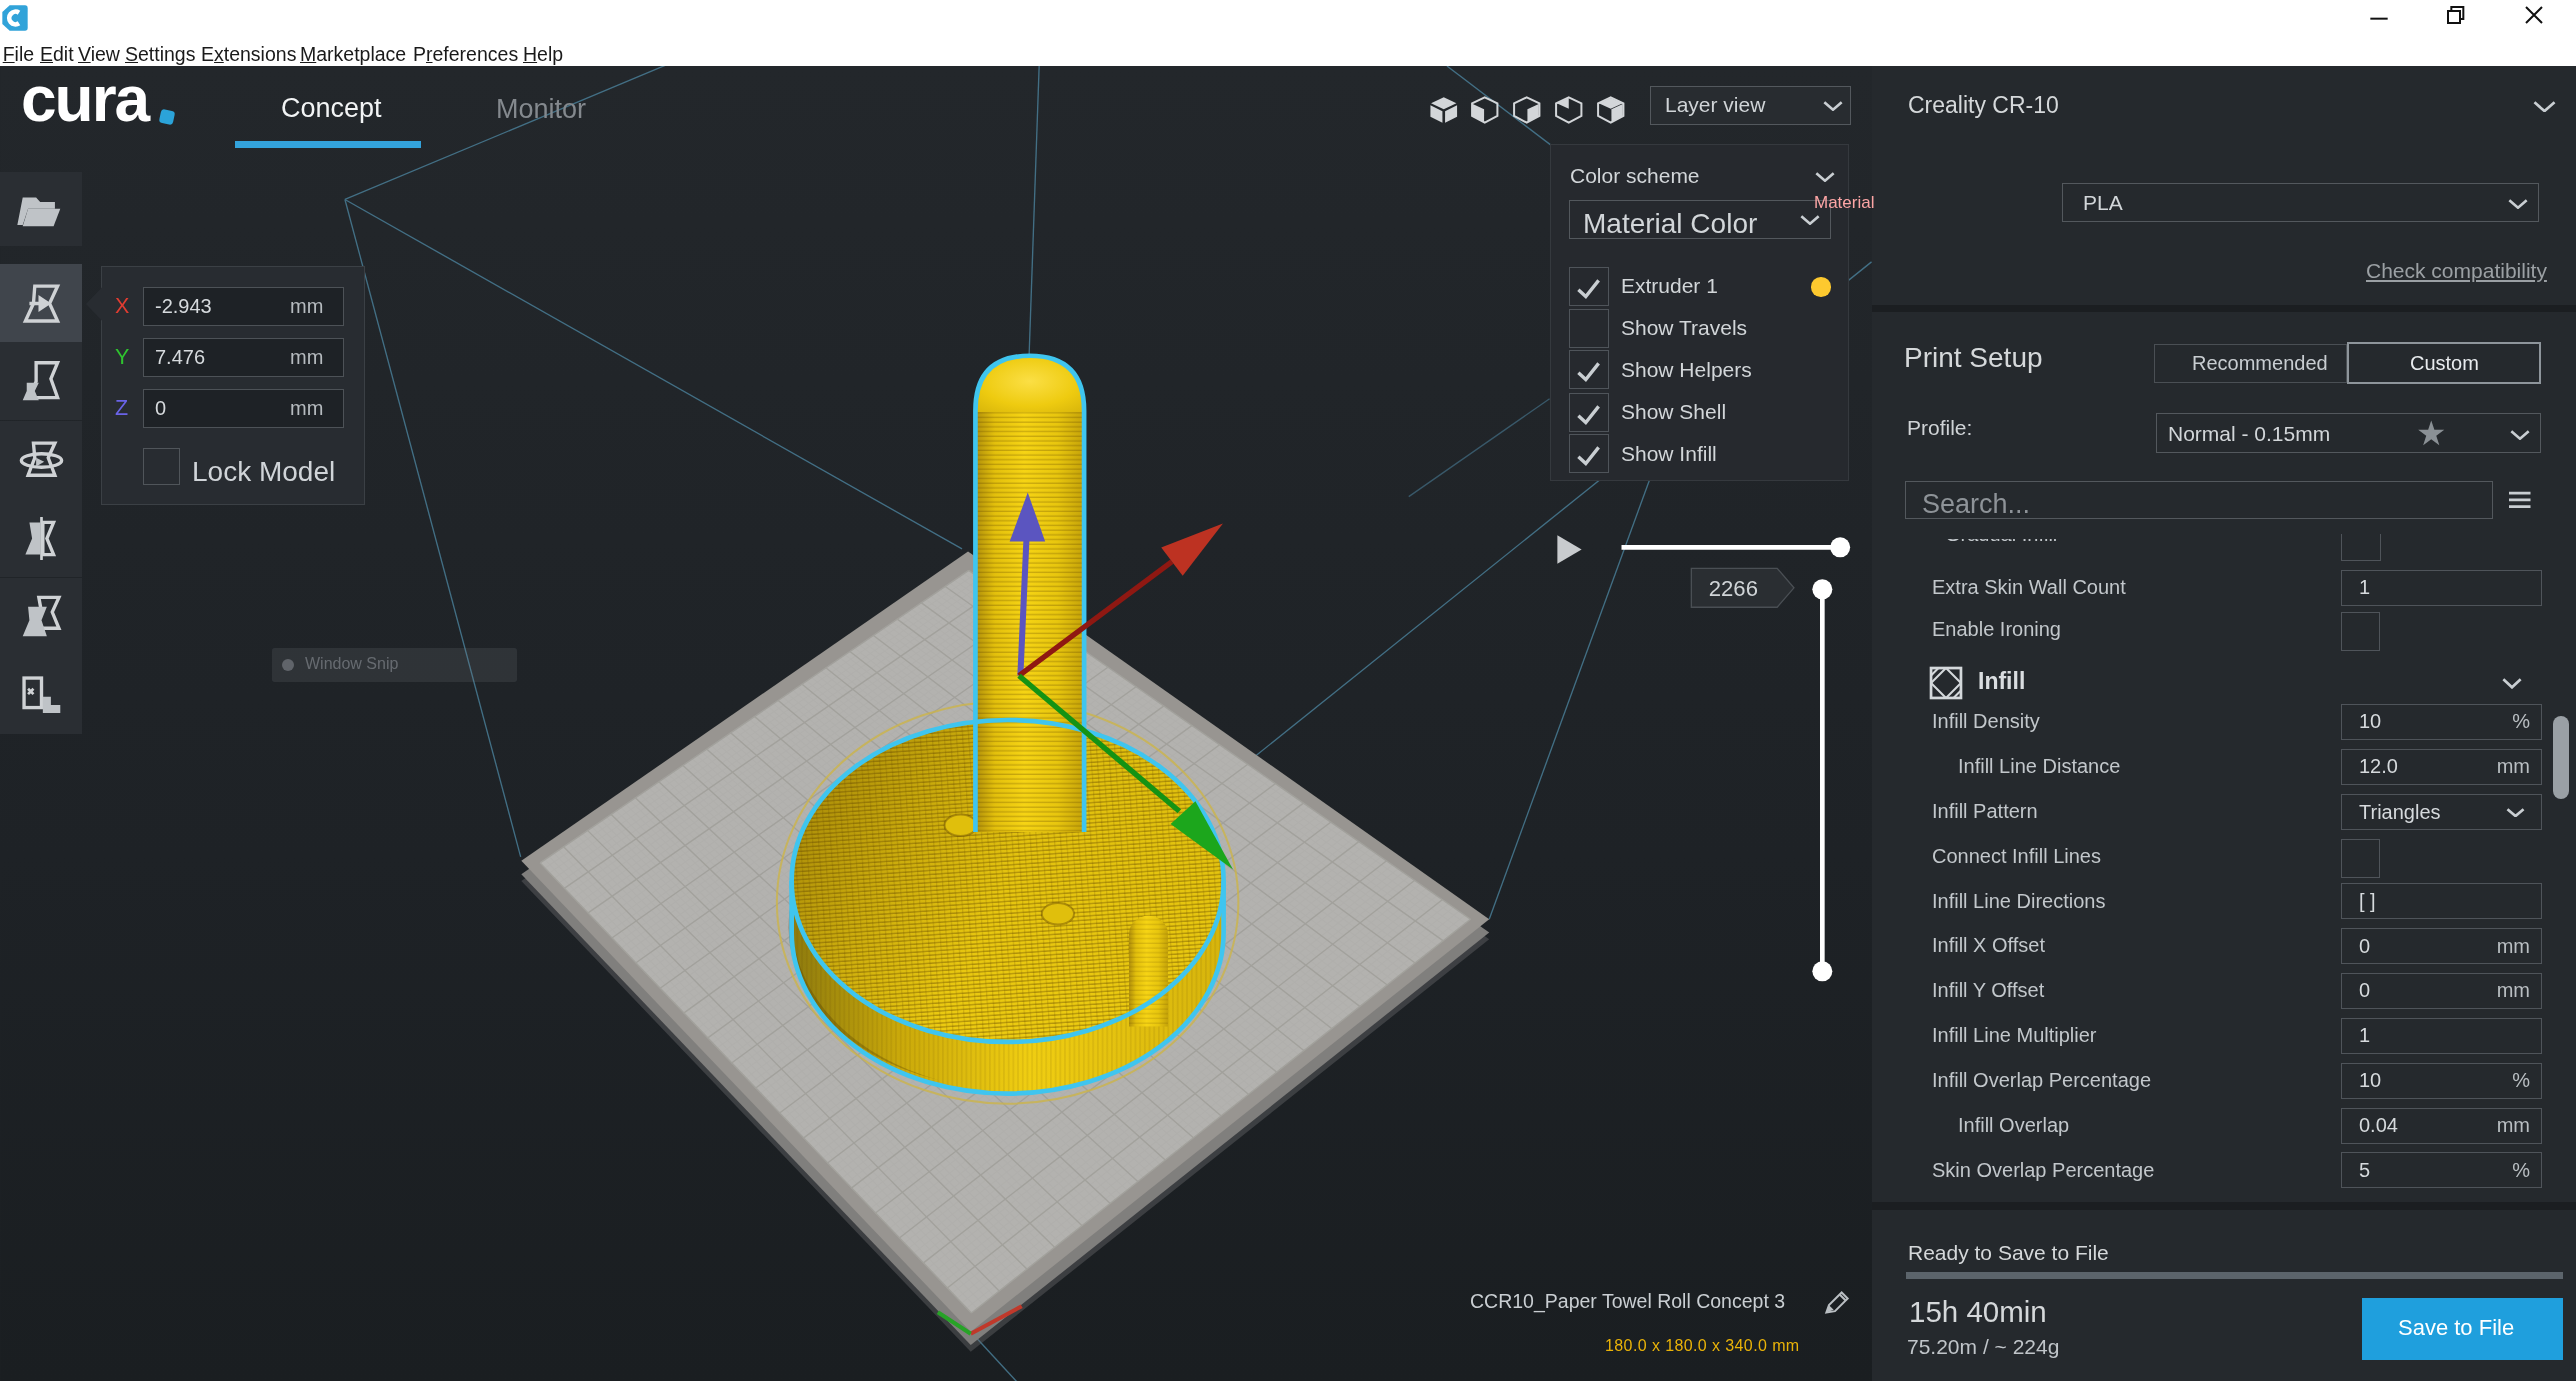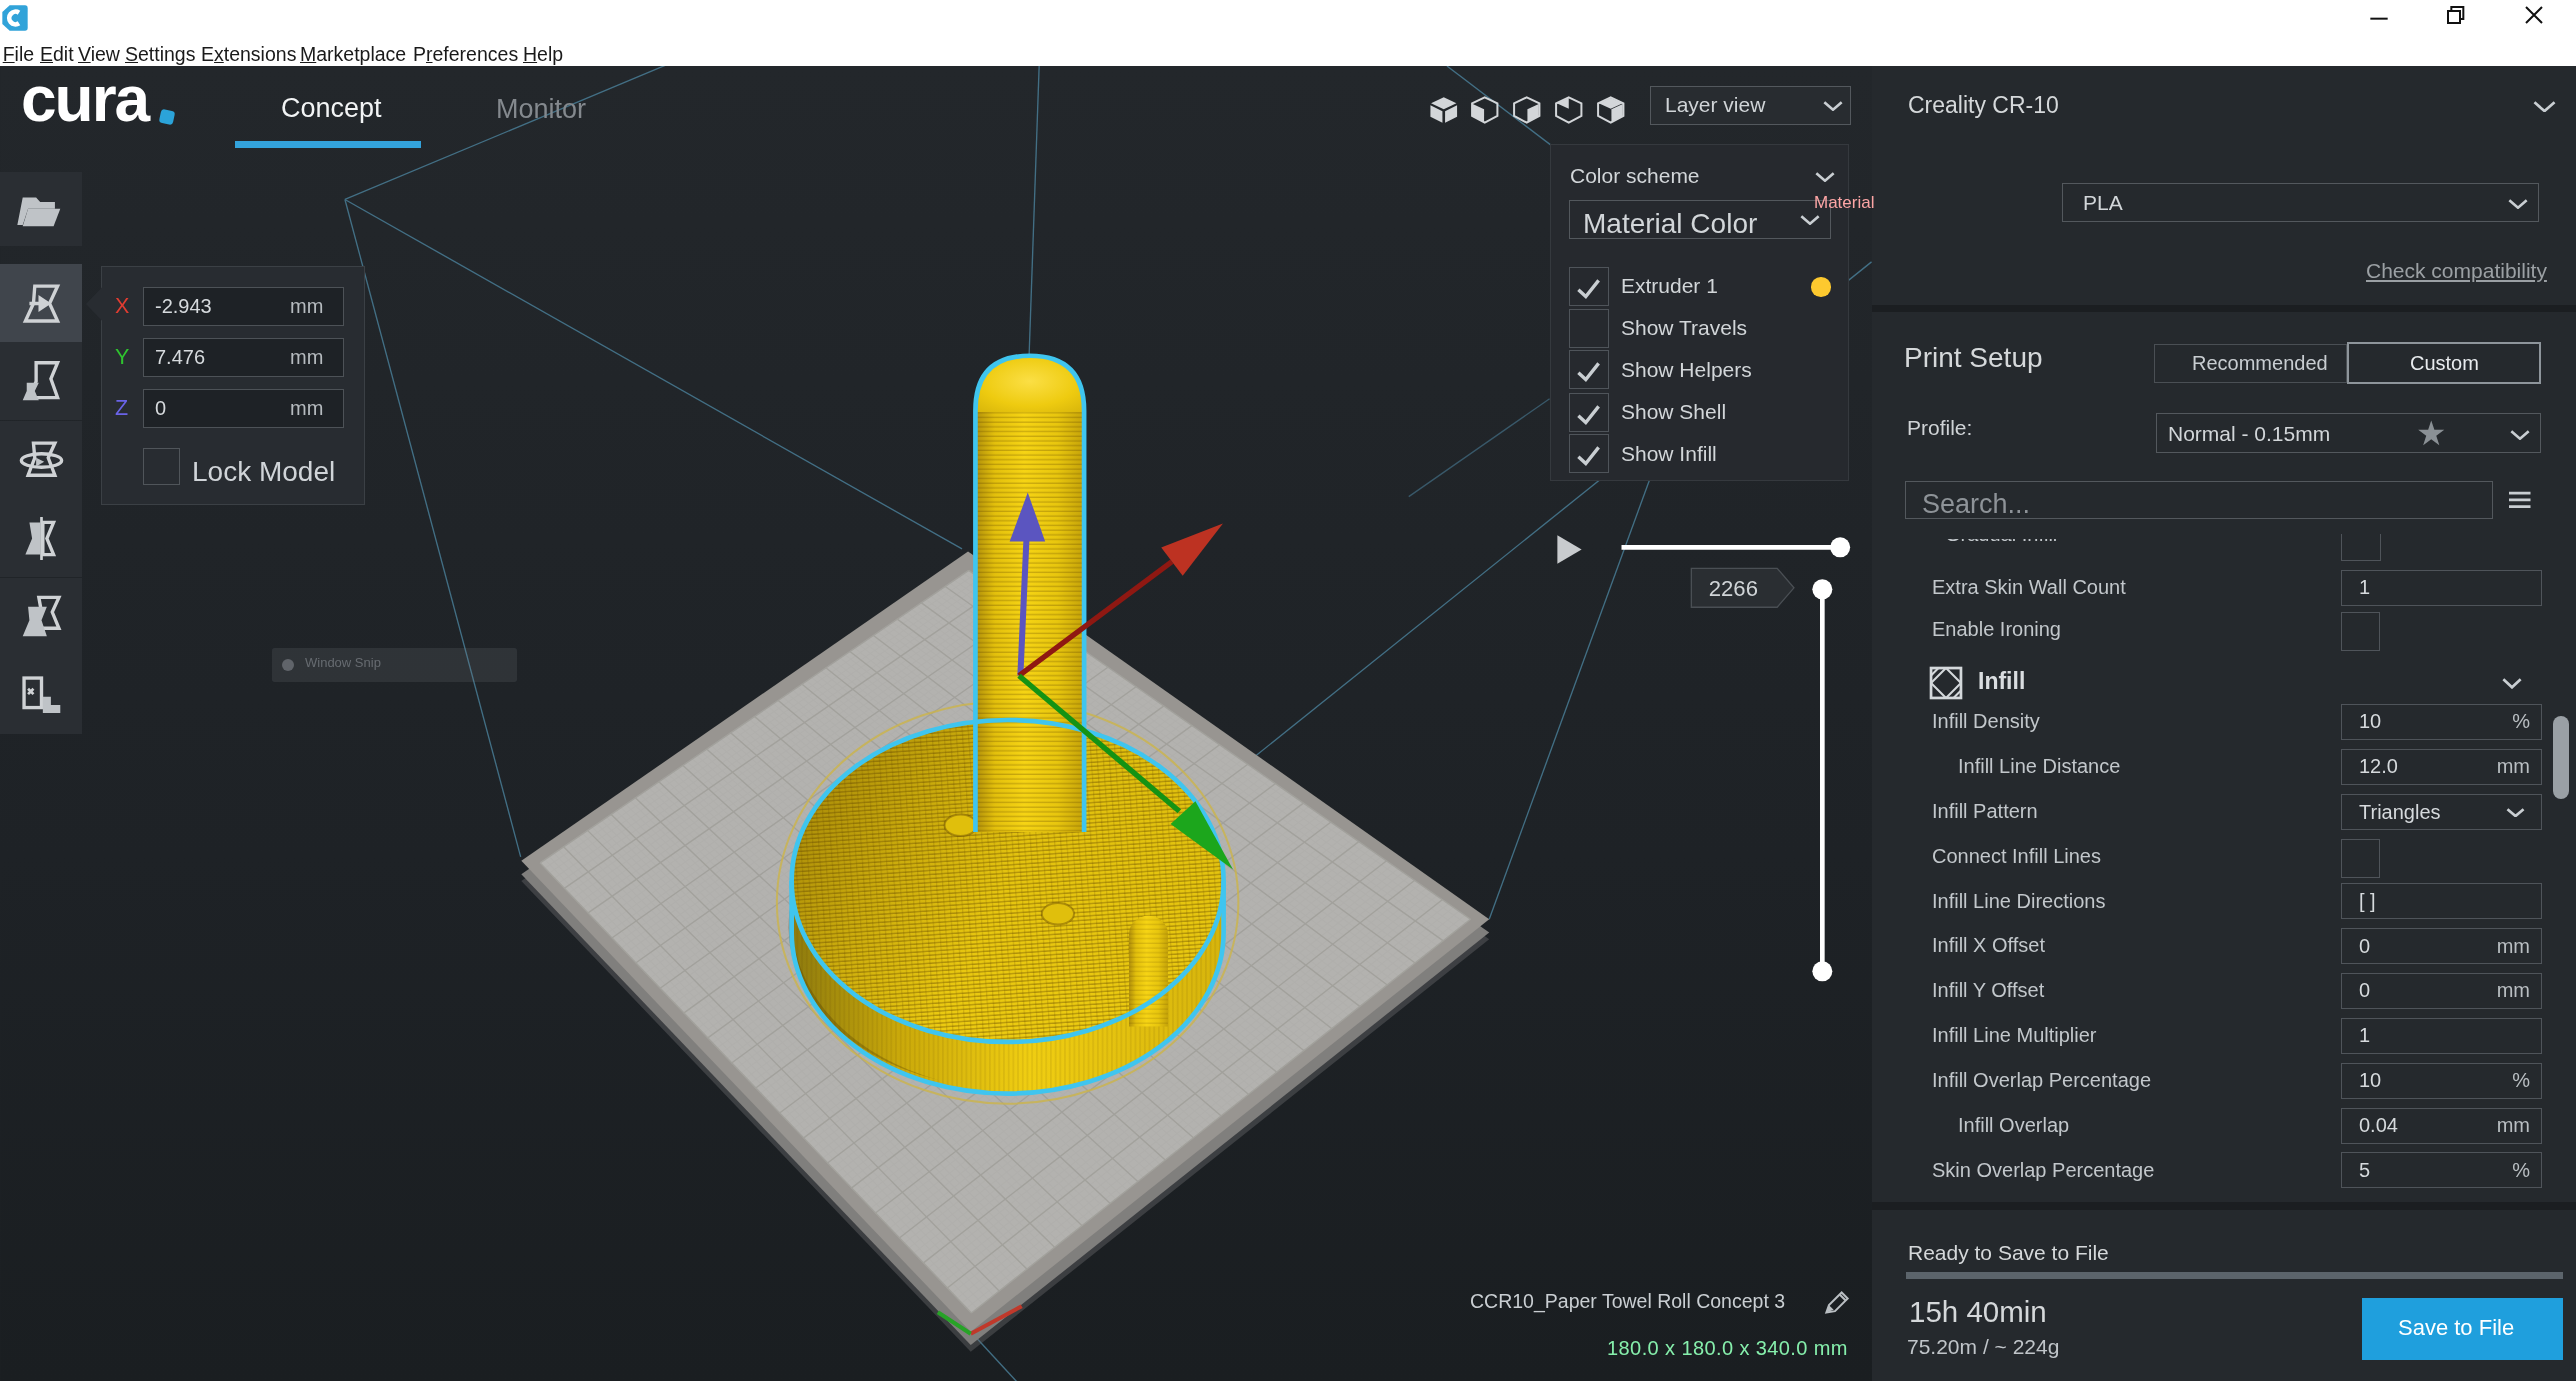--- a/index.html
+++ b/index.html
@@ -476,21 +476,21 @@
  <div class="mmu" style="left:290px;top:280px">mm</div>
  <div class="abs" style="left:115px;top:330px;font-size:21.5px;color:#6a63e8">Z</div>
  <div class="ibox" style="left:143px;top:323px;width:201px;height:39px"></div>
  <div class="abs val" style="left:155px;top:331px">0</div>
  <div class="mmu" style="left:290px;top:331px">mm</div>
  <div class="abs" style="left:143px;top:382px;width:37px;height:37px;border:1.3px solid #50555a"></div>
  <div class="abs" style="left:192px;top:390px;font-size:28px;color:#d0d4d8">Lock Model</div>
 
  <div class="abs" style="left:272px;top:582px;width:245px;height:34px;background:rgba(130,136,142,0.16);border-radius:2.7px"></div>
  <div class="abs" style="left:282px;top:593px;width:12px;height:12px;border-radius:50%;background:rgba(170,176,182,0.4)"></div>
- <div class="abs" style="left:305px;top:589px;font-size:13px;color:rgba(185,191,197,0.4)">Window Snip</div>
+ <div class="abs" style="left:305px;top:589px;font-size:16px;color:rgba(185,191,197,0.4)">Window Snip</div>
 
  <div class="abs" style="left:1550px;top:78px;width:299px;height:337px;background:#26292e;border:0.7px solid #35393e"></div>
  <div class="abs" style="left:1570px;top:98px;font-size:21px;color:#d2d6d9">Color scheme</div>
  <svg class="abs" style="left:1815px;top:106px" width="20" height="10" viewBox="0 0 30 15">
       <polyline points="2,2 15,13 28,2" fill="none" stroke="#c9ced2" stroke-width="4"></polyline>
     </svg>
  <div class="abs" style="left:1569px;top:134px;width:262px;height:39px;border:1.3px solid #53585d"></div>
  <div class="abs" style="left:1583px;top:142px;font-size:28px;color:#d2d6d9">Material Color</div>
  <svg class="abs" style="left:1800px;top:149px" width="20" height="10" viewBox="0 0 30 15">
       <polyline points="2,2 15,13 28,2" fill="none" stroke="#c9ced2" stroke-width="4"></polyline>
@@ -535,21 +535,21 @@
   <circle cx="26" cy="18" r="15" fill="#fff"></circle>
   <circle cx="26" cy="591" r="15" fill="#fff"></circle>
  </svg>
 
  <div class="abs" style="left:1470px;top:1224px;font-size:19.5px;color:#c9ced2">CCR10_Paper Towel Roll Concept 3</div>
  <svg class="abs" style="left:1823px;top:1223px" width="28" height="27" viewBox="0 0 42 40">
   <path d="M5 35 L9 24 L28 5 L37 14 L18 33 Z" fill="none" stroke="#b9bec2" stroke-width="3"></path>
   <path d="M5 35 L9 24 L16 31 Z" fill="#b9bec2"></path>
   <path d="M25 8 L34 17" stroke="#b9bec2" stroke-width="3"></path>
  </svg>
- <div class="abs" style="left:1605px;top:1271px;width:245px;text-align:center;font-size:20px;letter-spacing:0.4px;color:#86efac">180.0 x 180.0 x 340.0 mm</div>
+ <div class="abs" style="left:1605px;top:1271px;width:245px;text-align:left;font-size:16px;letter-spacing:0.4px;color:#eab308">180.0 x 180.0 x 340.0 mm</div>
 
  <div id="rightpanel"></div>
  <div class="abs" style="left:1908px;top:25.5px;font-size:23px;color:#d5d8da">Creality CR-10</div>
  <svg class="abs" style="left:2533px;top:35px" width="23" height="11.4" viewBox="0 0 34 17">
       <polyline points="2,2 17,15 32,2" fill="none" stroke="#c9ced2" stroke-width="4"></polyline>
     </svg>
  <div class="abs" style="left:1814px;top:127px;font-size:17px;color:#fca5a5">Material</div>
  <div class="abs" style="left:2062px;top:117px;width:477px;height:39px;border:1.3px solid #53585d"></div>
  <div class="abs" style="left:2083px;top:125px;font-size:21px;color:#d2d6d9">PLA</div>
  <svg class="abs" style="left:2508px;top:133px" width="20" height="10" viewBox="0 0 30 15">

